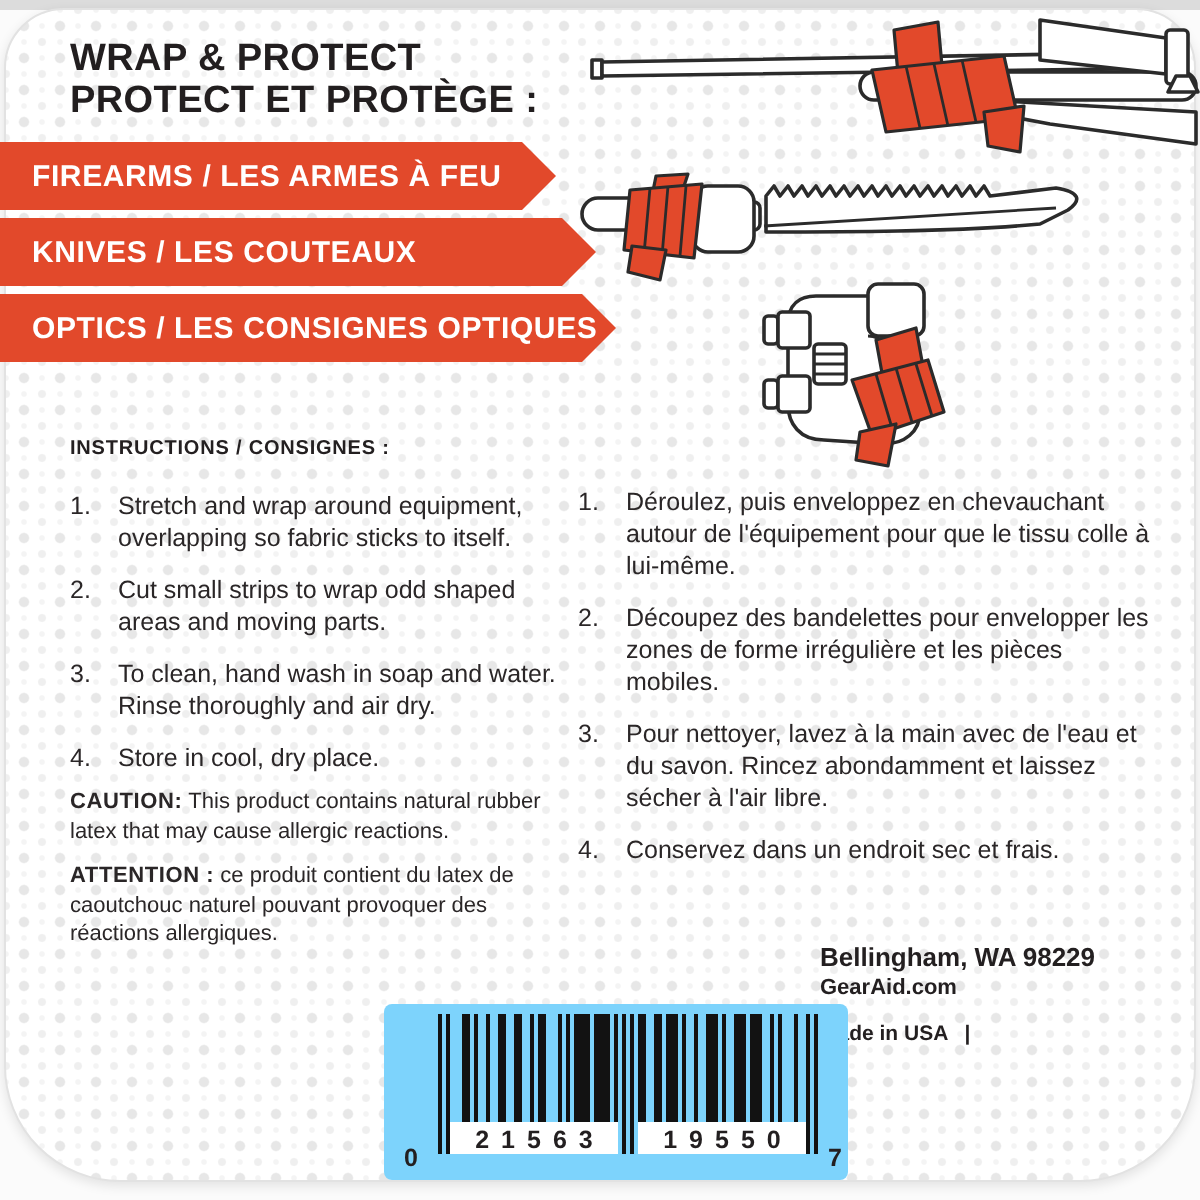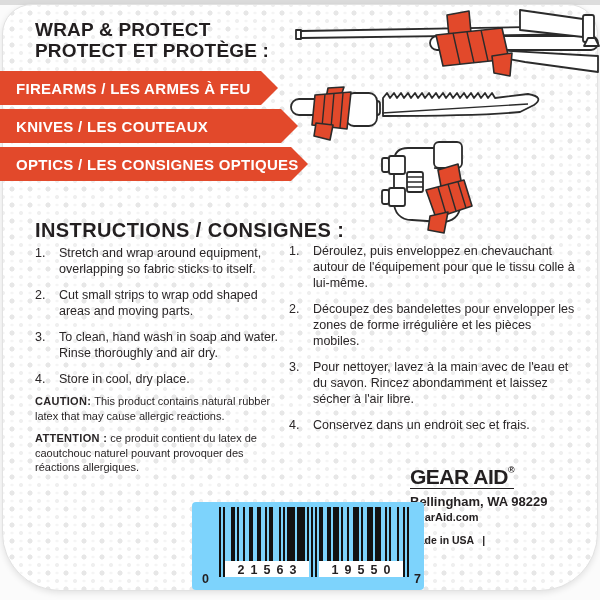--- a/index.html
+++ b/index.html
@@ -34,21 +34,21 @@
     display:flex;align-items:center;
     font-weight:bold;font-size:15px;letter-spacing:0.3px;
     padding-left:16px;box-sizing:border-box;
     clip-path:polygon(0 0, calc(100% - 17px) 0, 100% 50%, calc(100% - 17px) 100%, 0 100%);
   }
   .b1{top:71px;width:278px;}
   .b2{top:109px;width:298px;}
   .b3{top:147px;width:308px;}
 
   
-  .instr-head{left:35px;top:219px;font-weight:bold;font-size:20px;letter-spacing:0.4px;}
+  .instr-head{left:35px;top:219px;font-weight:bold;font-size:10px;letter-spacing:0.4px;}
   .col{display:flex;flex-direction:column;gap:10px;font-size:12.5px;line-height:1.28;color:#2a2627;}
   .col-en{left:35px;top:245px;width:250px;}
   .col-fr{left:289px;top:243px;width:290px;}
   .li{display:flex;}
   .li .num{width:24px;flex:0 0 24px;}
   .li .txt{flex:1;}
 
   
   .warn{left:35px;width:240px;font-size:11px;line-height:1.32;color:#2a2627;}
   .warn b{margin-right:3px;letter-spacing:0.3px;}
@@ -191,23 +191,20 @@
 </div>
 
 <div class="abs warn caution">
   <b>CAUTION:</b><span>This product contains natural rubber latex that may cause allergic reactions.</span>
 </div>
 <div class="abs warn attention">
   <b>ATTENTION :</b><span>ce produit contient du latex de caoutchouc naturel pouvant provoquer des réactions allergiques.</span>
 </div>
 
 <div class="abs brandblock">
-  <div>
-    <span class="brand"><span>GEAR AID</span><sup>®</sup></span>
-  </div>
   <div class="address">Bellingham, WA 98229</div>
   <div class="website">GearAid.com</div>
   <div class="origin">
     <span>Made in USA</span>
     <span>|</span>
   </div>
 </div>
 
 <div class="abs barcode">
   <div class="bc-bars">

